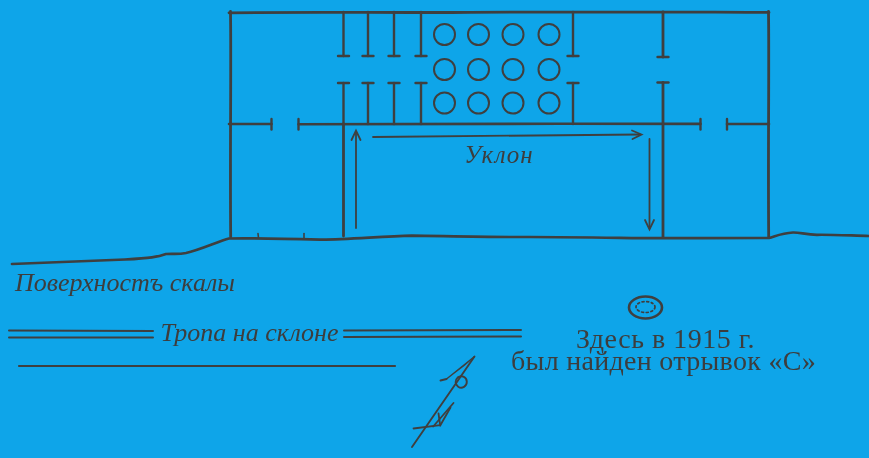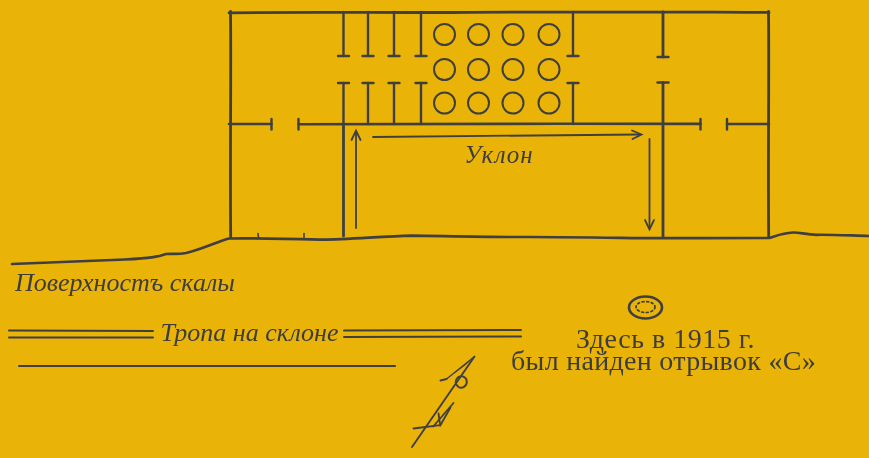--- a/index.html
+++ b/index.html
@@ -1,16 +1,16 @@
 <!DOCTYPE html>
 <html><head>
 <meta charset="utf-8">
 <style>
   html,body{margin:0;padding:0;background:#ffffff;}
-  .page{position:relative;width:869px;height:458px;background:#eab308;overflow:hidden;
+  .page{position:relative;width:869px;height:458px;background:#0ea5e9;overflow:hidden;
         font-family:"Liberation Serif", serif;color:#3d3d3d;}
   svg{position:absolute;left:0;top:0;}
   text{fill:#3d3d3d;}
 </style>
 </head>
 <body>
 <div class="page">
 <svg width="869" height="458" viewBox="0 0 869 458" fill="none" stroke="#3f3f3f" stroke-linecap="round">
 
   <path d="M229,12.8 C320,11.8 400,13 470,12.3 C550,11.6 640,12.8 700,12.2 C730,12 750,12.4 769,12.4" stroke-width="2.8"></path>

